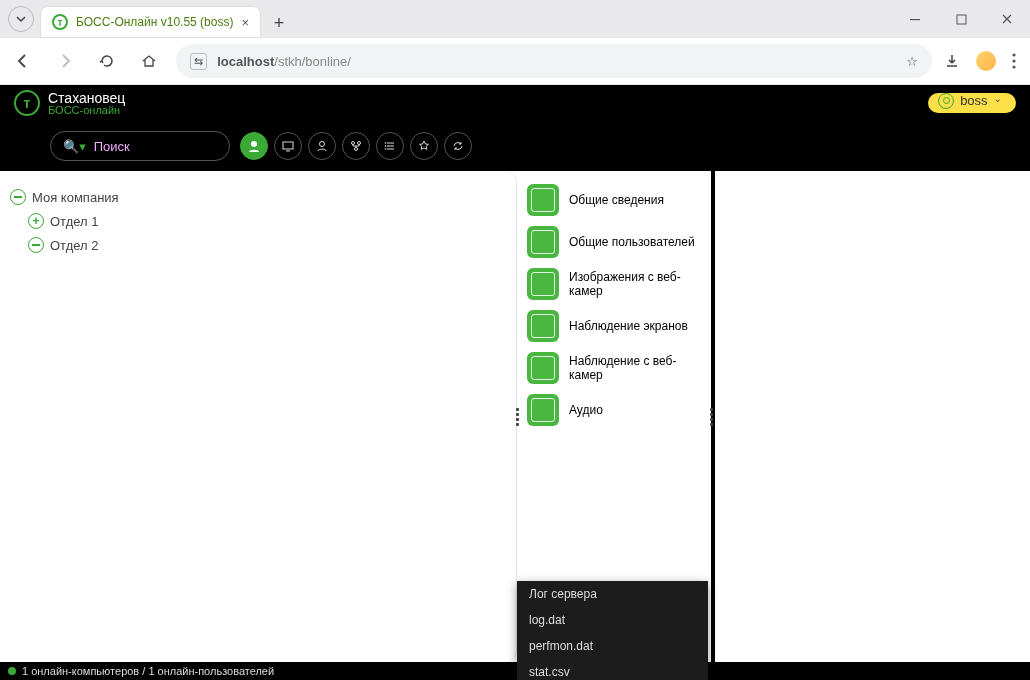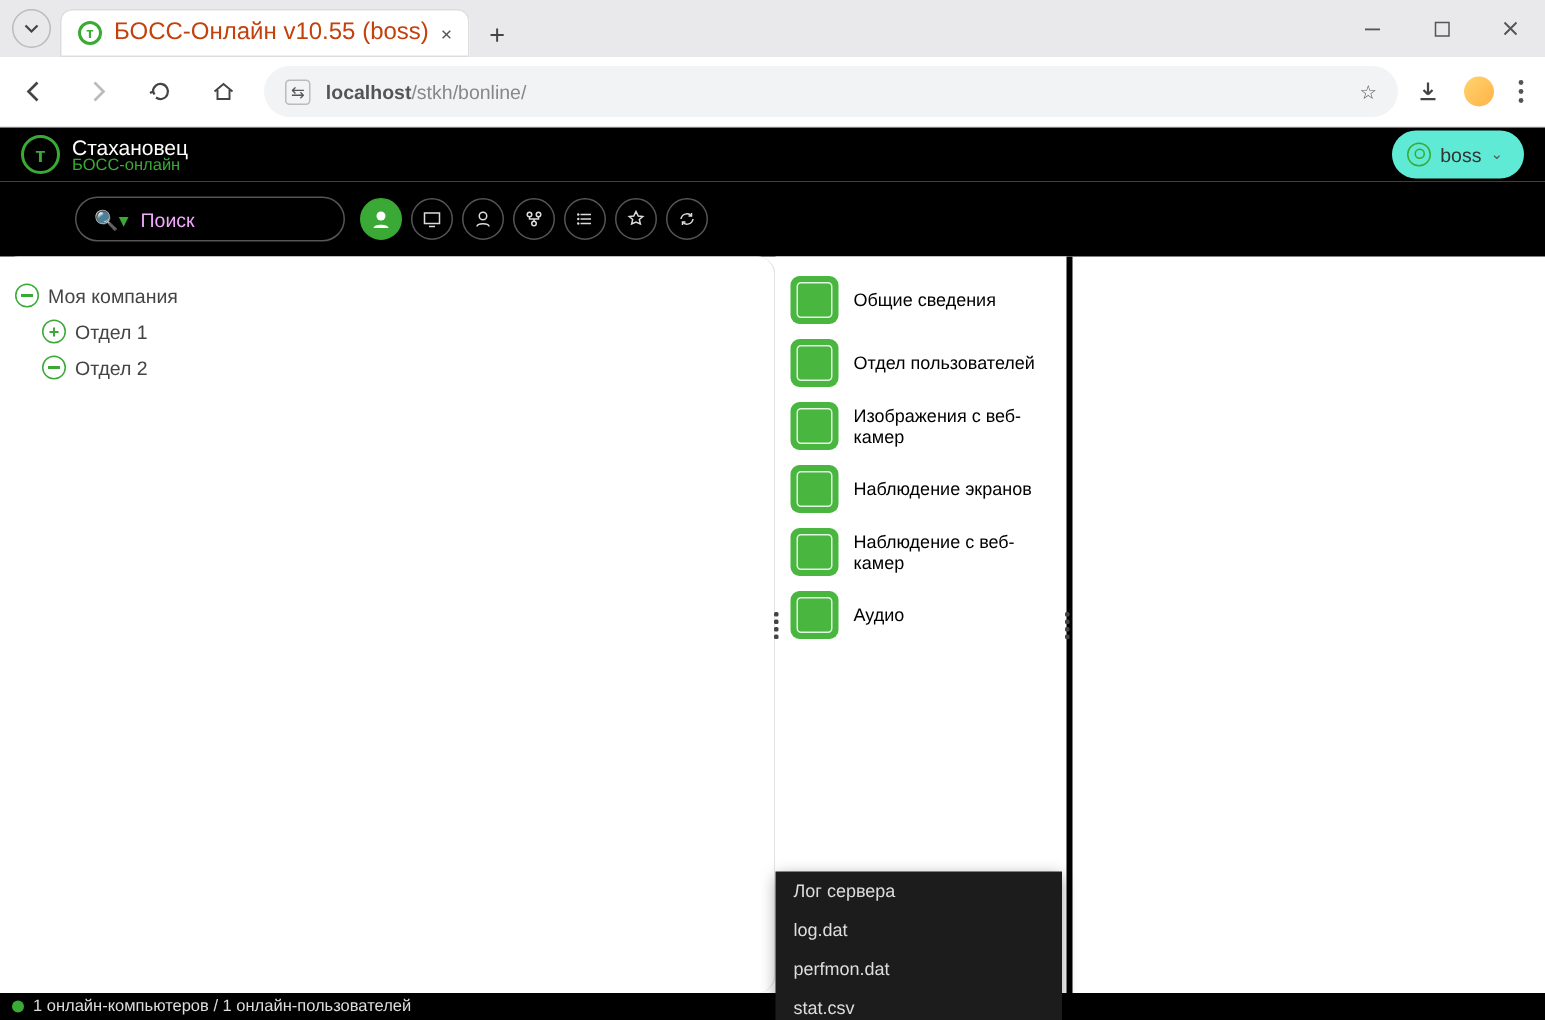--- a/index.html
+++ b/index.html
@@ -3,41 +3,41 @@
 <meta charset="utf-8">
 <style>
   * { box-sizing: border-box; margin: 0; padding: 0; }
   html, body { width: 1030px; height: 680px; font-family: "Segoe UI", Arial, sans-serif; background:#fff; overflow:hidden; font-size:13px; color:#333; }
   
   .chrome { width:100%; height:100%; display:flex; flex-direction:column; background:#fff; }
   .titlebar { display:flex; align-items:flex-end; height:38px; background:#e9e9ec; border-bottom-left-radius:0; padding-left:6px; }
   .tab-dd { width:26px; height:26px; border:1px solid #bbb; border-radius:13px; display:flex; align-items:center; justify-content:center; margin:6px 6px 6px 2px; font-size:12px; cursor:pointer; }
   .tab { display:flex; align-items:center; gap:8px; height:32px; background:#fff; border-radius:8px 8px 0 0; padding:0 12px; margin-bottom:0; min-width:200px; box-shadow:0 0 0 1px #ddd inset; }
   .tab .fav { width:16px; height:16px; border:2px solid #3aa935; border-radius:50%; display:flex; align-items:center; justify-content:center; color:#3aa935; font-weight:bold; font-size:10px; }
-  .tab .ttl { font-size:16px; color:#c2410c; white-space:nowrap;text-align:right; }
+  .tab .ttl { font-size:12px; color:#4d7c0f; white-space:nowrap;text-align:right; }
   .tab .close { margin-left:auto; color:#555; cursor:pointer; }
   .newtab { width:24px; display:flex; align-items:center; justify-content:center; color:#444; cursor:pointer; font-size:18px; padding-bottom:4px; margin-left:6px;}
   .winbtns { margin-left:auto; display:flex; }
   .winbtns div { width:46px; height:38px; display:flex; align-items:center; justify-content:center; color:#666; cursor:pointer; }
   .addrbar { display:flex; align-items:center; gap:12px; padding:6px 8px; background:#fff; border-bottom:1px solid #e6e6e6; }
   .navbtn { width:30px; height:30px; display:flex; align-items:center; justify-content:center; color:#555; cursor:pointer; border-radius:50%; }
   .navbtn.disabled{ color:#bbb; cursor:default;}
   .url { flex:1; display:flex; align-items:center; height:34px; background:#f1f3f4; border-radius:17px; padding:0 14px; color:#555; font-size:13px; gap:10px;}
   .url .secure { font-size:11px; border:1px solid #bbb; border-radius:3px; padding:1px 3px; color:#555;}
   .url-tail { margin-left:auto; display:flex; gap:14px; align-items:center; color:#555;}
   .right-icons { display:flex; gap:16px; align-items:center; padding-right:6px;}
   .avatar { width:20px; height:20px; border-radius:50%; background:linear-gradient(135deg,#ffd36e,#ffb347);}
   
   .app { flex:1; display:flex; flex-direction:column; min-height:0;}
   .app-header { height:36px; background:#000; display:flex; align-items:center; padding:0 14px;}
   .brand { display:flex; align-items:center; gap:8px; }
   .brand-logo { width:26px;height:26px;border:2px solid #3aa935;border-radius:50%;color:#3aa935;display:flex;align-items:center;justify-content:center;font-weight:bold;font-size:14px;}
   .brand-text .l1 { color:#fff; font-size:14px; line-height:1;}
   .brand-text .l2 { color:#3aa935; font-size:11px; line-height:1;}
-  .user-pill { margin-left:auto; background:#5eead4; border-radius:16px; height:32px; padding:0 14px 0 10px; display:flex; align-items:center; gap:6px; cursor:pointer;}
+  .user-pill { margin-left:auto; background:#fde047; border-radius:16px; height:20px; padding:0 14px 0 10px; display:flex; align-items:flex-start; gap:6px; cursor:pointer;}
   .user-pill .u-ico { width:16px;height:16px;border:1.5px solid #3aa935;border-radius:50%; position:relative;}
   .user-pill .u-ico::after{content:"";position:absolute;top:3px;left:4px;width:5px;height:5px;border:1.5px solid #3aa935;border-radius:50%;}
   .user-pill .caret { font-size:10px; color:#555;}
   
   .toolbar { height:50px; background:#000; display:flex; align-items:center; padding:0 50px 0 50px; gap:10px;}
   .searchbox { width:180px; height:30px; border:1px solid #555; border-radius:15px; display:flex; align-items:center; padding:0 12px; gap:8px; color:#888;}
   .searchbox .si { color:#3aa935; font-size:13px;}
   .tb-icons { display:flex; gap:6px;}
   .tb-btn { width:28px; height:28px; border:1px solid #555; border-radius:50%; display:flex; align-items:center; justify-content:center; color:#ddd; font-size:13px; cursor:pointer; background:#000;}
   .tb-btn.active { background:#3aa935; border-color:#3aa935; color:#fff;}
@@ -248,21 +248,21 @@
             <span></span>
             <span></span>
           </div>
         <div class="menu-scroll">
           <div class="mitem">
               <div class="micon"></div>
               <span>Общие сведения</span>
             </div>
           <div class="mitem">
               <div class="micon"></div>
-              <span>Отдел пользователей</span>
+              <span>Общие пользователей</span>
             </div>
           <div class="mitem">
               <div class="micon"></div>
               <span>Изображения с веб-камер</span>
             </div>
           <div class="mitem">
               <div class="micon"></div>
               <span>Наблюдение экранов</span>
             </div>
           <div class="mitem">

